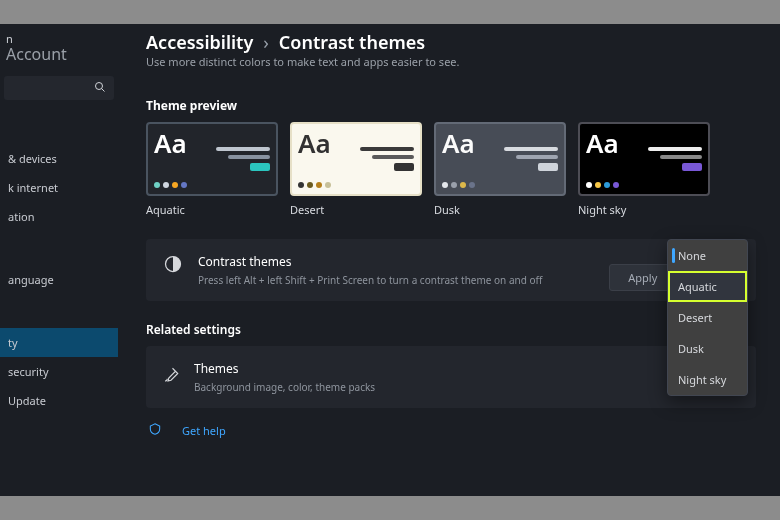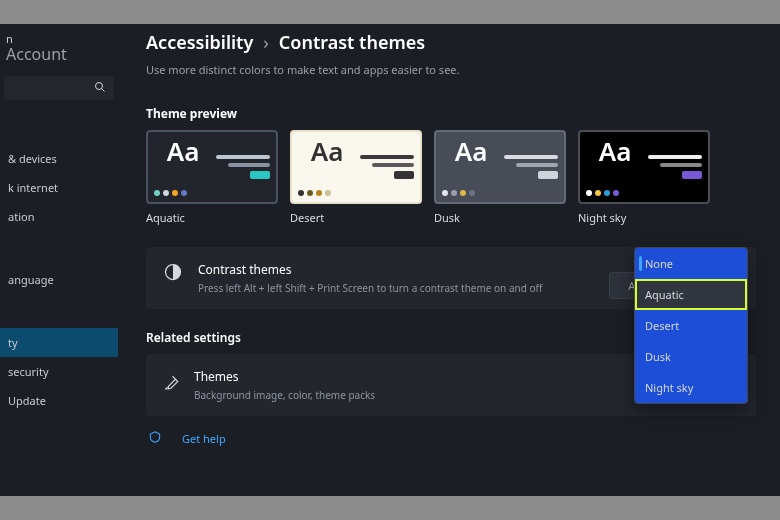--- a/index.html
+++ b/index.html
@@ -17,26 +17,26 @@
   .nav { display:flex; flex-direction:column; gap:0; }
   .nav-item { padding:7px 8px; color:#c8cbd1; cursor:pointer; }
   .nav-item.active { background:#0c4a6e; }
   .nav-spacer { height:34px; }
   
   .main { flex:1; padding:6px 24px 0 28px; overflow:hidden; position:relative; }
   .crumb { display:flex; align-items:flex-end; gap:10px; font-size:18px; }
   .crumb .a { font-weight:600; color:#fff; }
   .crumb .sep { color:#98a0aa; }
   .crumb .b { font-weight:600; color:#fff; }
-  .subhead { margin-top:8px; font-size:11px; color:#9aa0a8; }
+  .subhead { font-size:11px; color:#9aa0a8; }
   .section-label { margin-top:28px; font-size:12px; font-weight:700; color:#fff; }
   .previews { margin-top:8px; display:flex; gap:12px; }
   .pv { width:132px; }
   .pv-box { height:74px; border-radius:4px; border:2px solid transparent; display:flex; padding:6px; gap:4px; cursor:pointer; }
-  .pv-left { flex:1.1; display:flex; flex-direction:column; justify-content:space-between;text-align:center; }
+  .pv-left { flex:1.1; display:flex; flex-direction:column; justify-content:space-between; }
   .pv-aa { font-size:26px; font-weight:600; line-height:1; }
   .pv-dots { display:flex; gap:3px; }
   .dot { width:6px; height:6px; border-radius:50%; }
   .pv-right { flex:1; display:flex; flex-direction:column; gap:4px; justify-content:center; align-items:flex-end;}
   .bar { height:4px; border-radius:2px; }
   .chip { width:20px; height:8px; border-radius:2px; }
   .pv-name { margin-top:6px; font-size:11px; color:#d8dbe0; }
   
   .aquatic .pv-box { background:#22252b; border-color:#4a5460; color:#fff; }
   .aquatic .bar1{ width:54px; background:#bfc6cf;} .aquatic .bar2{ width:42px; background:#8892a0;}
@@ -61,21 +61,21 @@
     display:flex; align-items:flex-start; gap:14px; position:relative;
   }
   .card .icon { width:22px; height:22px; flex:none; display:flex; align-items:center; justify-content:center;}
   .card-title { font-size:12px; color:#fff; }
   .card-sub { font-size:10px; color:#8e949d; margin-top:3px; }
   .actions { position:absolute; right:12px; bottom:10px; display:flex; gap:10px; }
   .btn { background:#2e323a; color:#a7adb7; font-size:11px; padding:5px 18px; border-radius:3px; cursor:pointer; border:1px solid #3b3f48;}
   
   .dropdown {
     position:absolute; right:8px; top:0;
-    width:114px; background:#1d4ed8; border:1px solid #414651; border-radius:4px;
+    width:81px; background:#404040; border:1px solid #414651; border-radius:4px;
     display:flex; flex-direction:column; font-size:11px; z-index:20;
     box-shadow:0 6px 18px rgba(0,0,0,.45);
   }
   .dd-item { padding:8px 10px; color:#d6d8dc; cursor:pointer; position:relative; }
   .dd-item.current::before {
     content:""; position:absolute; left:4px; top:8px; bottom:8px; width:3px; background:#3fa7ff; border-radius:2px;
   }
   .dd-item.highlight { outline:2px solid #d6ff2f; outline-offset:-2px; background:#31353e; }
   
   .related-label { margin-top:20px; font-size:12px; font-weight:600; color:#fff; }

